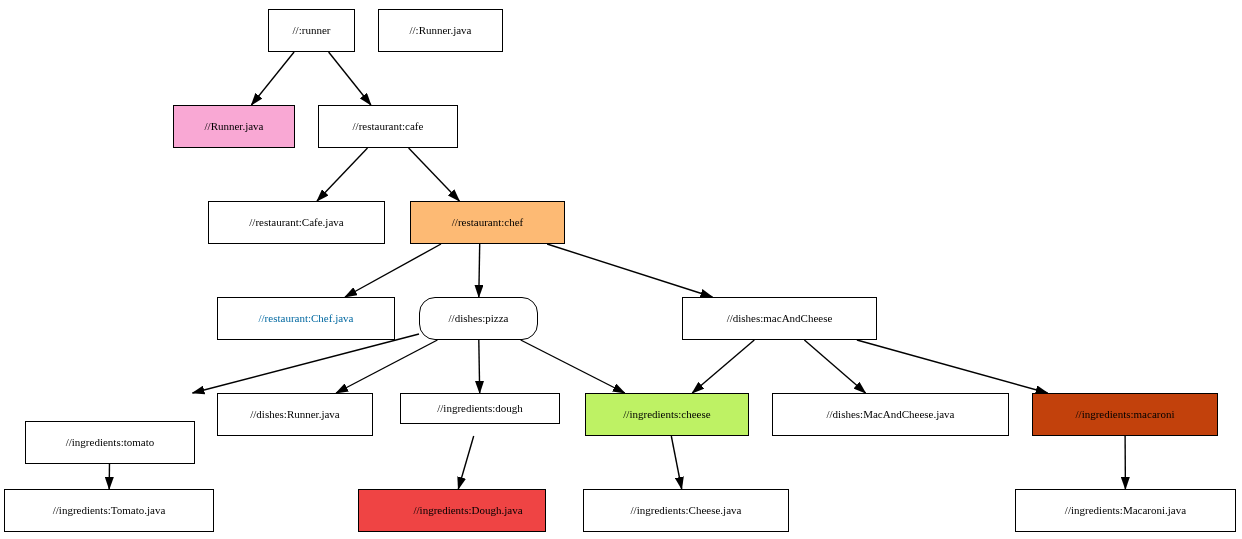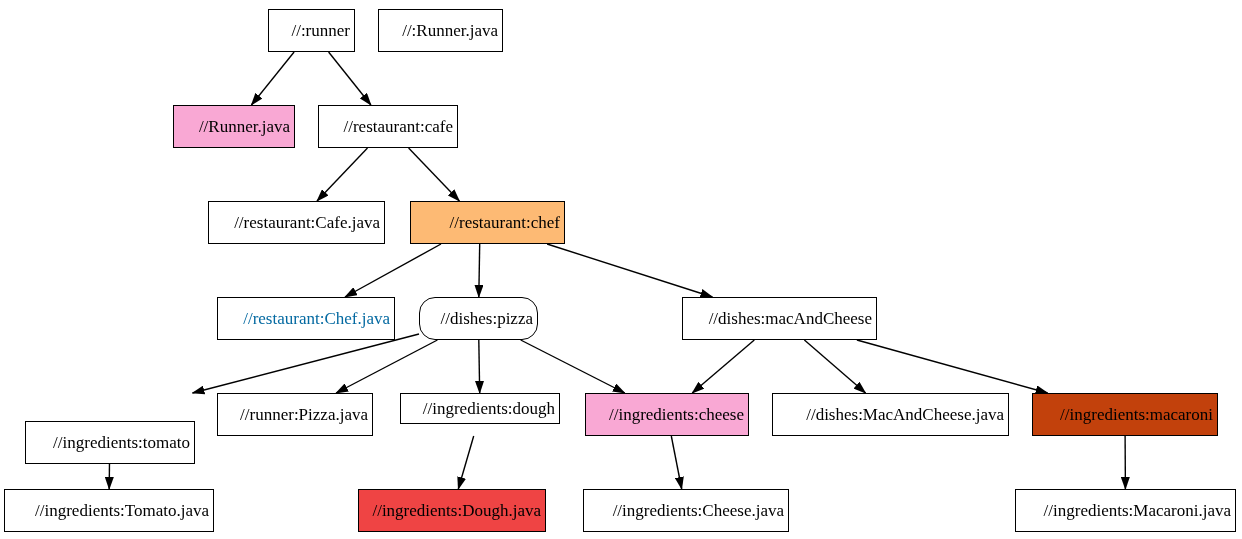--- a/index.html
+++ b/index.html
@@ -28,22 +28,22 @@
     fill: none;
   }
   .node {
     position: absolute;
     box-sizing: border-box;
     border: 1.5px solid #000000;
     background: #ffffff;
     color: #000000;
     display: flex;
     align-items: center;
-    justify-content: flex-end;
-    font-size: 17px;
+    justify-content: center;
+    font-size: 11px;
     line-height: 1;
     white-space: nowrap;
     overflow: hidden;
   }
   .node span {
     display: inline-block;
     padding: 0 4px;
   }
 </style>
 </head>
@@ -102,26 +102,26 @@
       <div class="node" style="left: 419px; top: 297px; width: 119px; height: 43px; border-color: rgb(0, 0, 0); background: rgb(255, 255, 255); color: rgb(0, 0, 0); border-radius: 16px;">
         <span>//dishes:pizza</span>
       </div>
       <div class="node" style="left: 682px; top: 297px; width: 195px; height: 43px; border-color: rgb(0, 0, 0); background: rgb(255, 255, 255); color: rgb(0, 0, 0);">
         <span>//dishes:macAndCheese</span>
       </div>
       <div class="node" style="left: 25px; top: 393px; width: 170px; height: 43px; border-color: rgb(0, 0, 0); background: rgb(255, 255, 255); color: rgb(0, 0, 0); margin-top: 28px;">
         <span>//ingredients:tomato</span>
       </div>
       <div class="node" style="left: 217px; top: 393px; width: 156px; height: 43px; border-color: rgb(0, 0, 0); background: rgb(255, 255, 255); color: rgb(0, 0, 0);">
-        <span>//runner:Pizza.java</span>
+        <span>//dishes:Runner.java</span>
       </div>
       <div class="node" style="left: 400px; top: 393px; width: 160px; height: 31px; border-color: rgb(0, 0, 0); background: rgb(255, 255, 255); color: rgb(0, 0, 0);">
         <span>//ingredients:dough</span>
       </div>
-      <div class="node" style="left: 585px; top: 393px; width: 164px; height: 43px; border-color: rgb(0, 0, 0); background: #f9a8d4; color: rgb(0, 0, 0);">
+      <div class="node" style="left: 585px; top: 393px; width: 164px; height: 43px; border-color: rgb(0, 0, 0); background: #bef264; color: rgb(0, 0, 0);">
         <span>//ingredients:cheese</span>
       </div>
       <div class="node" style="left: 772px; top: 393px; width: 237px; height: 43px; border-color: rgb(0, 0, 0); background: rgb(255, 255, 255); color: rgb(0, 0, 0);">
         <span>//dishes:MacAndCheese.java</span>
       </div>
       <div class="node" style="left: 1032px; top: 393px; width: 186px; height: 43px; border-color: rgb(0, 0, 0); background: #c2410c; color: rgb(0, 0, 0);">
         <span>//ingredients:macaroni</span>
       </div>
       <div class="node" style="left: 4px; top: 489px; width: 210px; height: 43px; border-color: rgb(0, 0, 0); background: rgb(255, 255, 255); color: rgb(0, 0, 0);">
         <span>//ingredients:Tomato.java</span>

